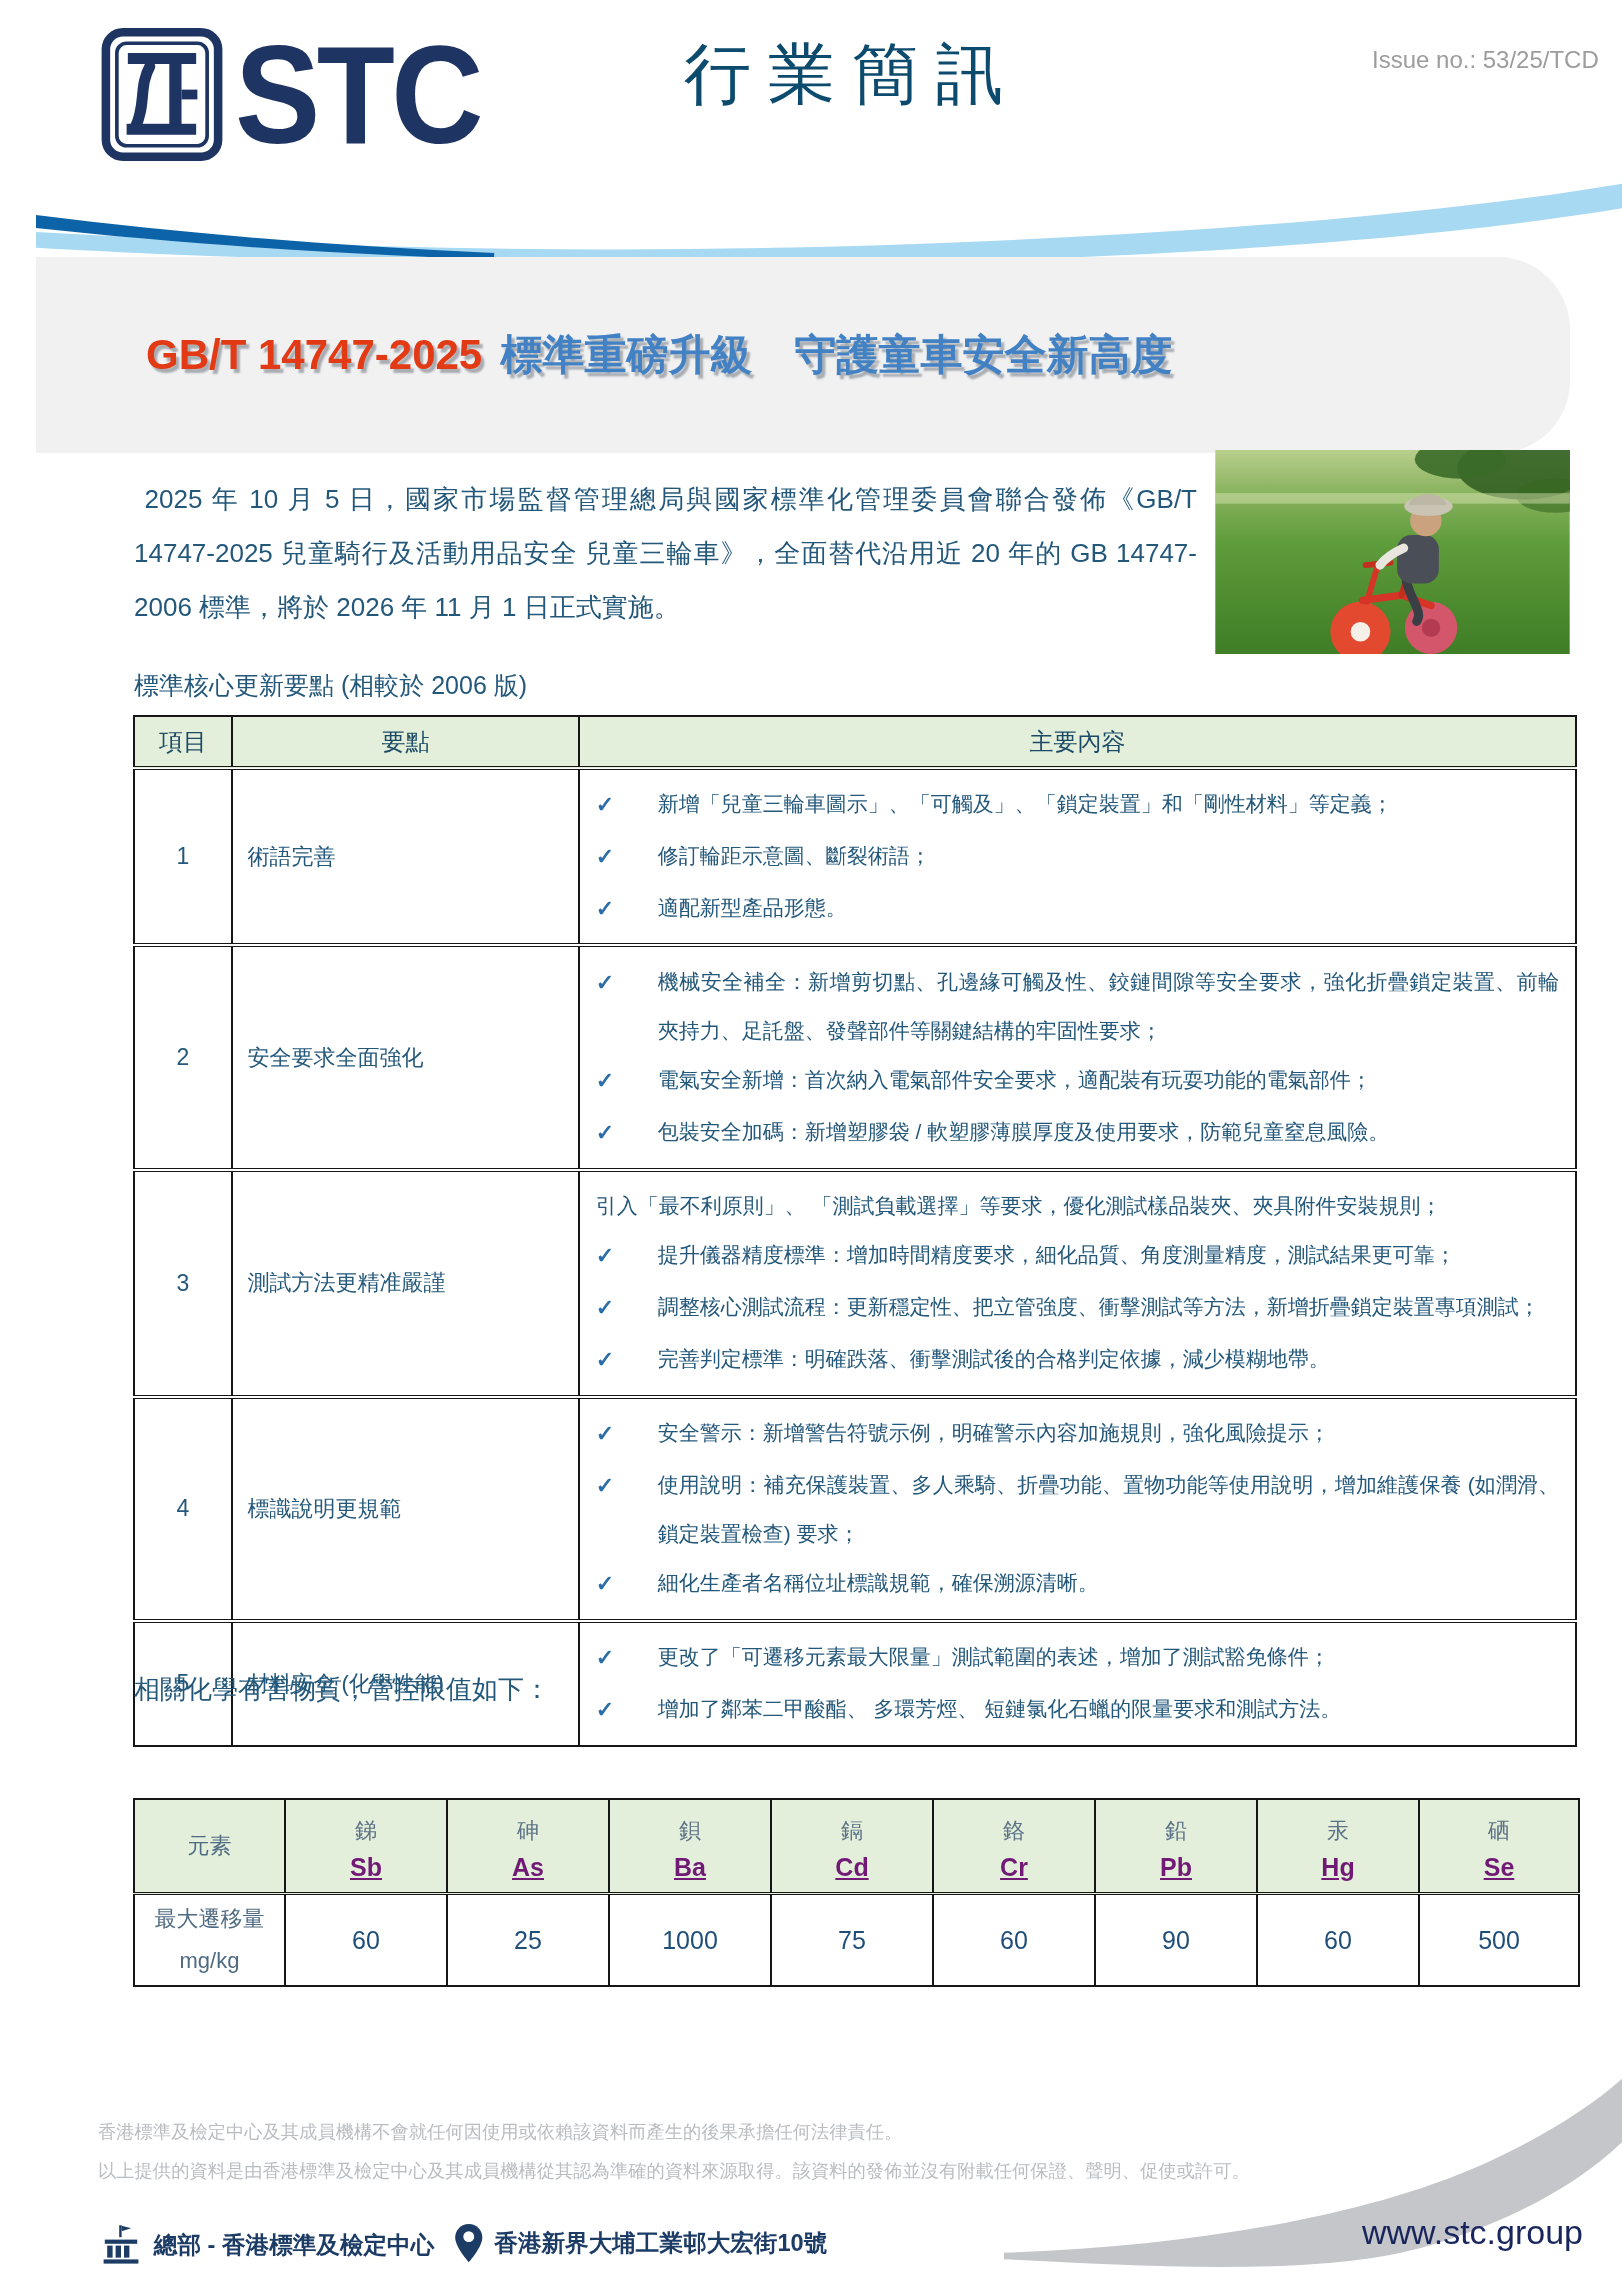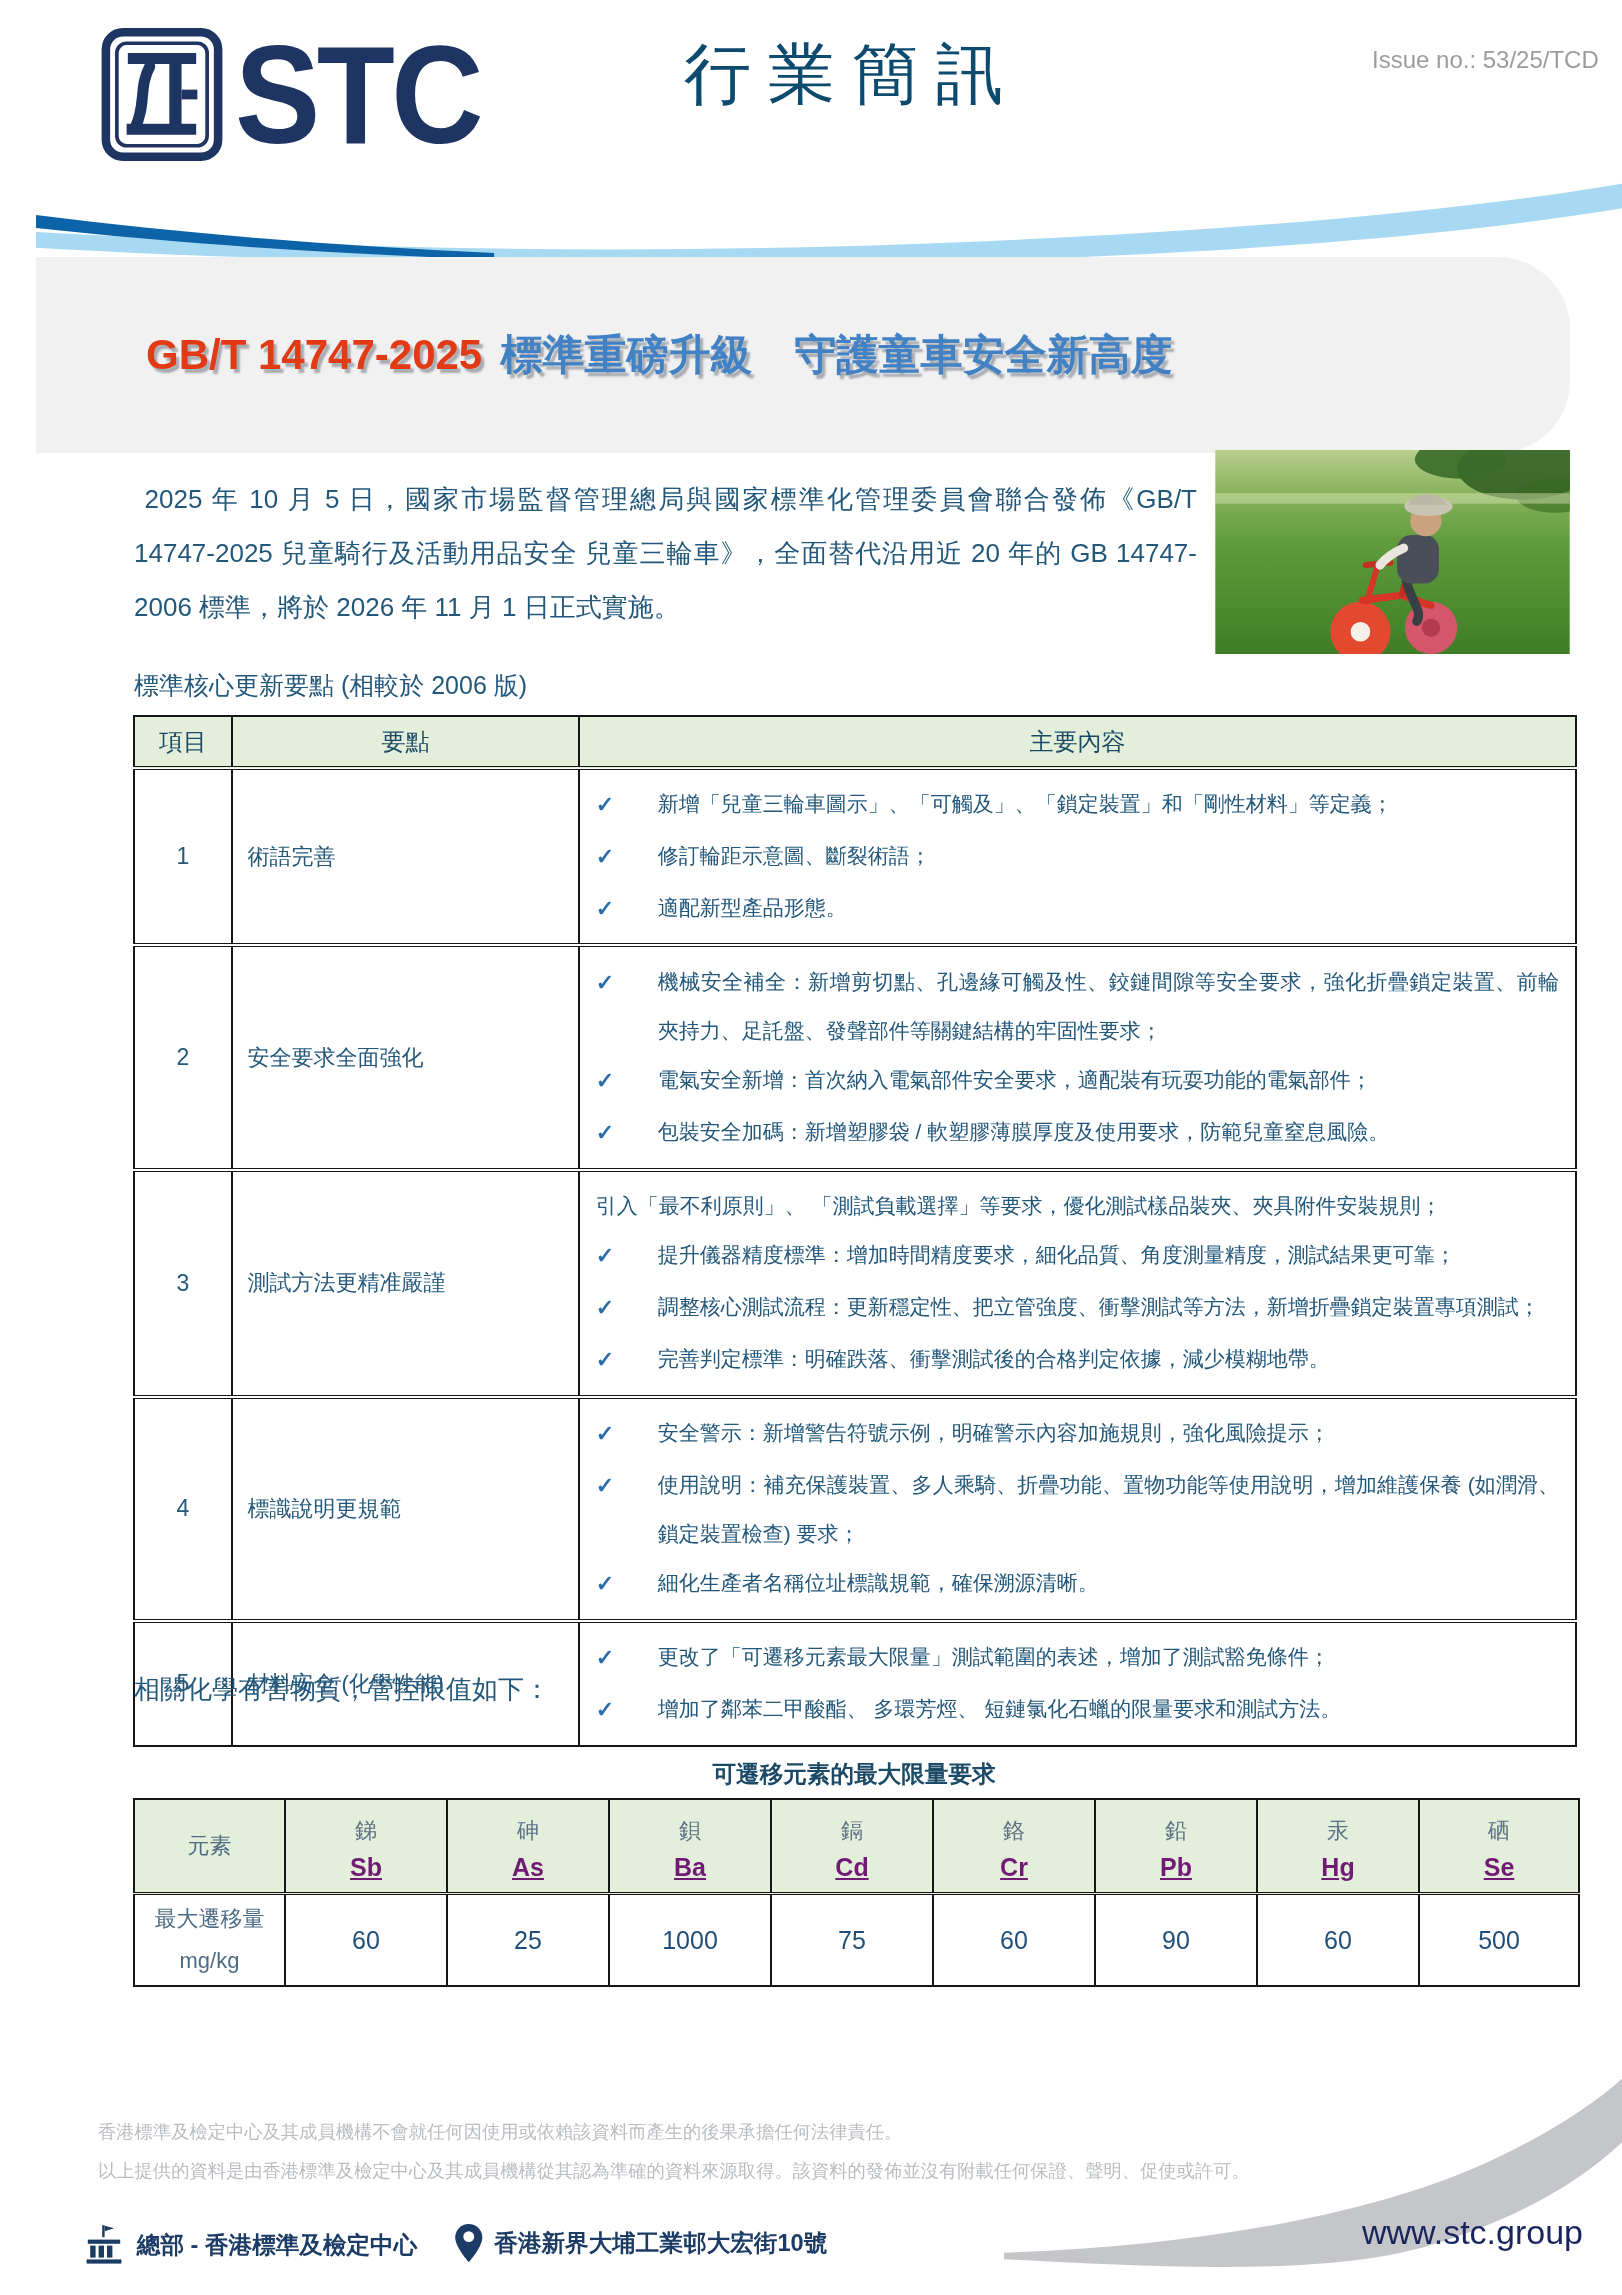--- a/index.html
+++ b/index.html
@@ -63,21 +63,21 @@
   .t2 .sym{font-size:25px;font-weight:600;color:#701a75;line-height:1.2;text-decoration:underline;}
   .t2 .lbl{font-size:22px;color:#4f6b82;line-height:1.9;}
   .t2 .val{font-size:25px;color:#1f4e79;}
 
   
   .disclaimer{position:absolute;left:62px;top:2112px;font-size:18.3px;line-height:2.15;
               color:#babdc0;width:1505px;}
   .swoosh{position:absolute;right:0;top:2055px;width:641px;height:216px;}
   .footer-item{position:absolute;display:flex;align-items:center;gap:11.8px;
                color:#1c3c66;font-weight:700;font-size:23.6px;white-space:nowrap;}
-  .fi-hq{left:47px;top:2224px;}
+  .fi-hq{left:64px;top:2224px;}
   .fi-addr{left:419px;top:2224px;}
   .website{position:absolute;right:62px;top:2213px;font-size:34px;font-weight:400;
            color:#19265e;letter-spacing:0px;}
 </style>
 </head>
 <body>
 
 <div class="page">
 
   <div class="hdr-logo">
@@ -241,21 +241,20 @@
           <div class="bullet">
               <span class="chk">✓</span>
               <span class="txt">增加了鄰苯二甲酸酯、 多環芳烴、 短鏈氯化石蠟的限量要求和測試方法。</span>
             </div>
         </td>
       </tr>
     </tbody>
   </table>
 
   <div class="chem-lead">相關化學有害物質，管控限值如下：</div>
-  <div class="chem-title">可遷移元素的最大限量要求</div>
 
   <table class="t2">
     <colgroup>
       <col style="width:151px">
         <col style="width:162px">
         <col style="width:162px">
         <col style="width:162px">
         <col style="width:162px">
         <col style="width:162px">
         <col style="width:162px">

